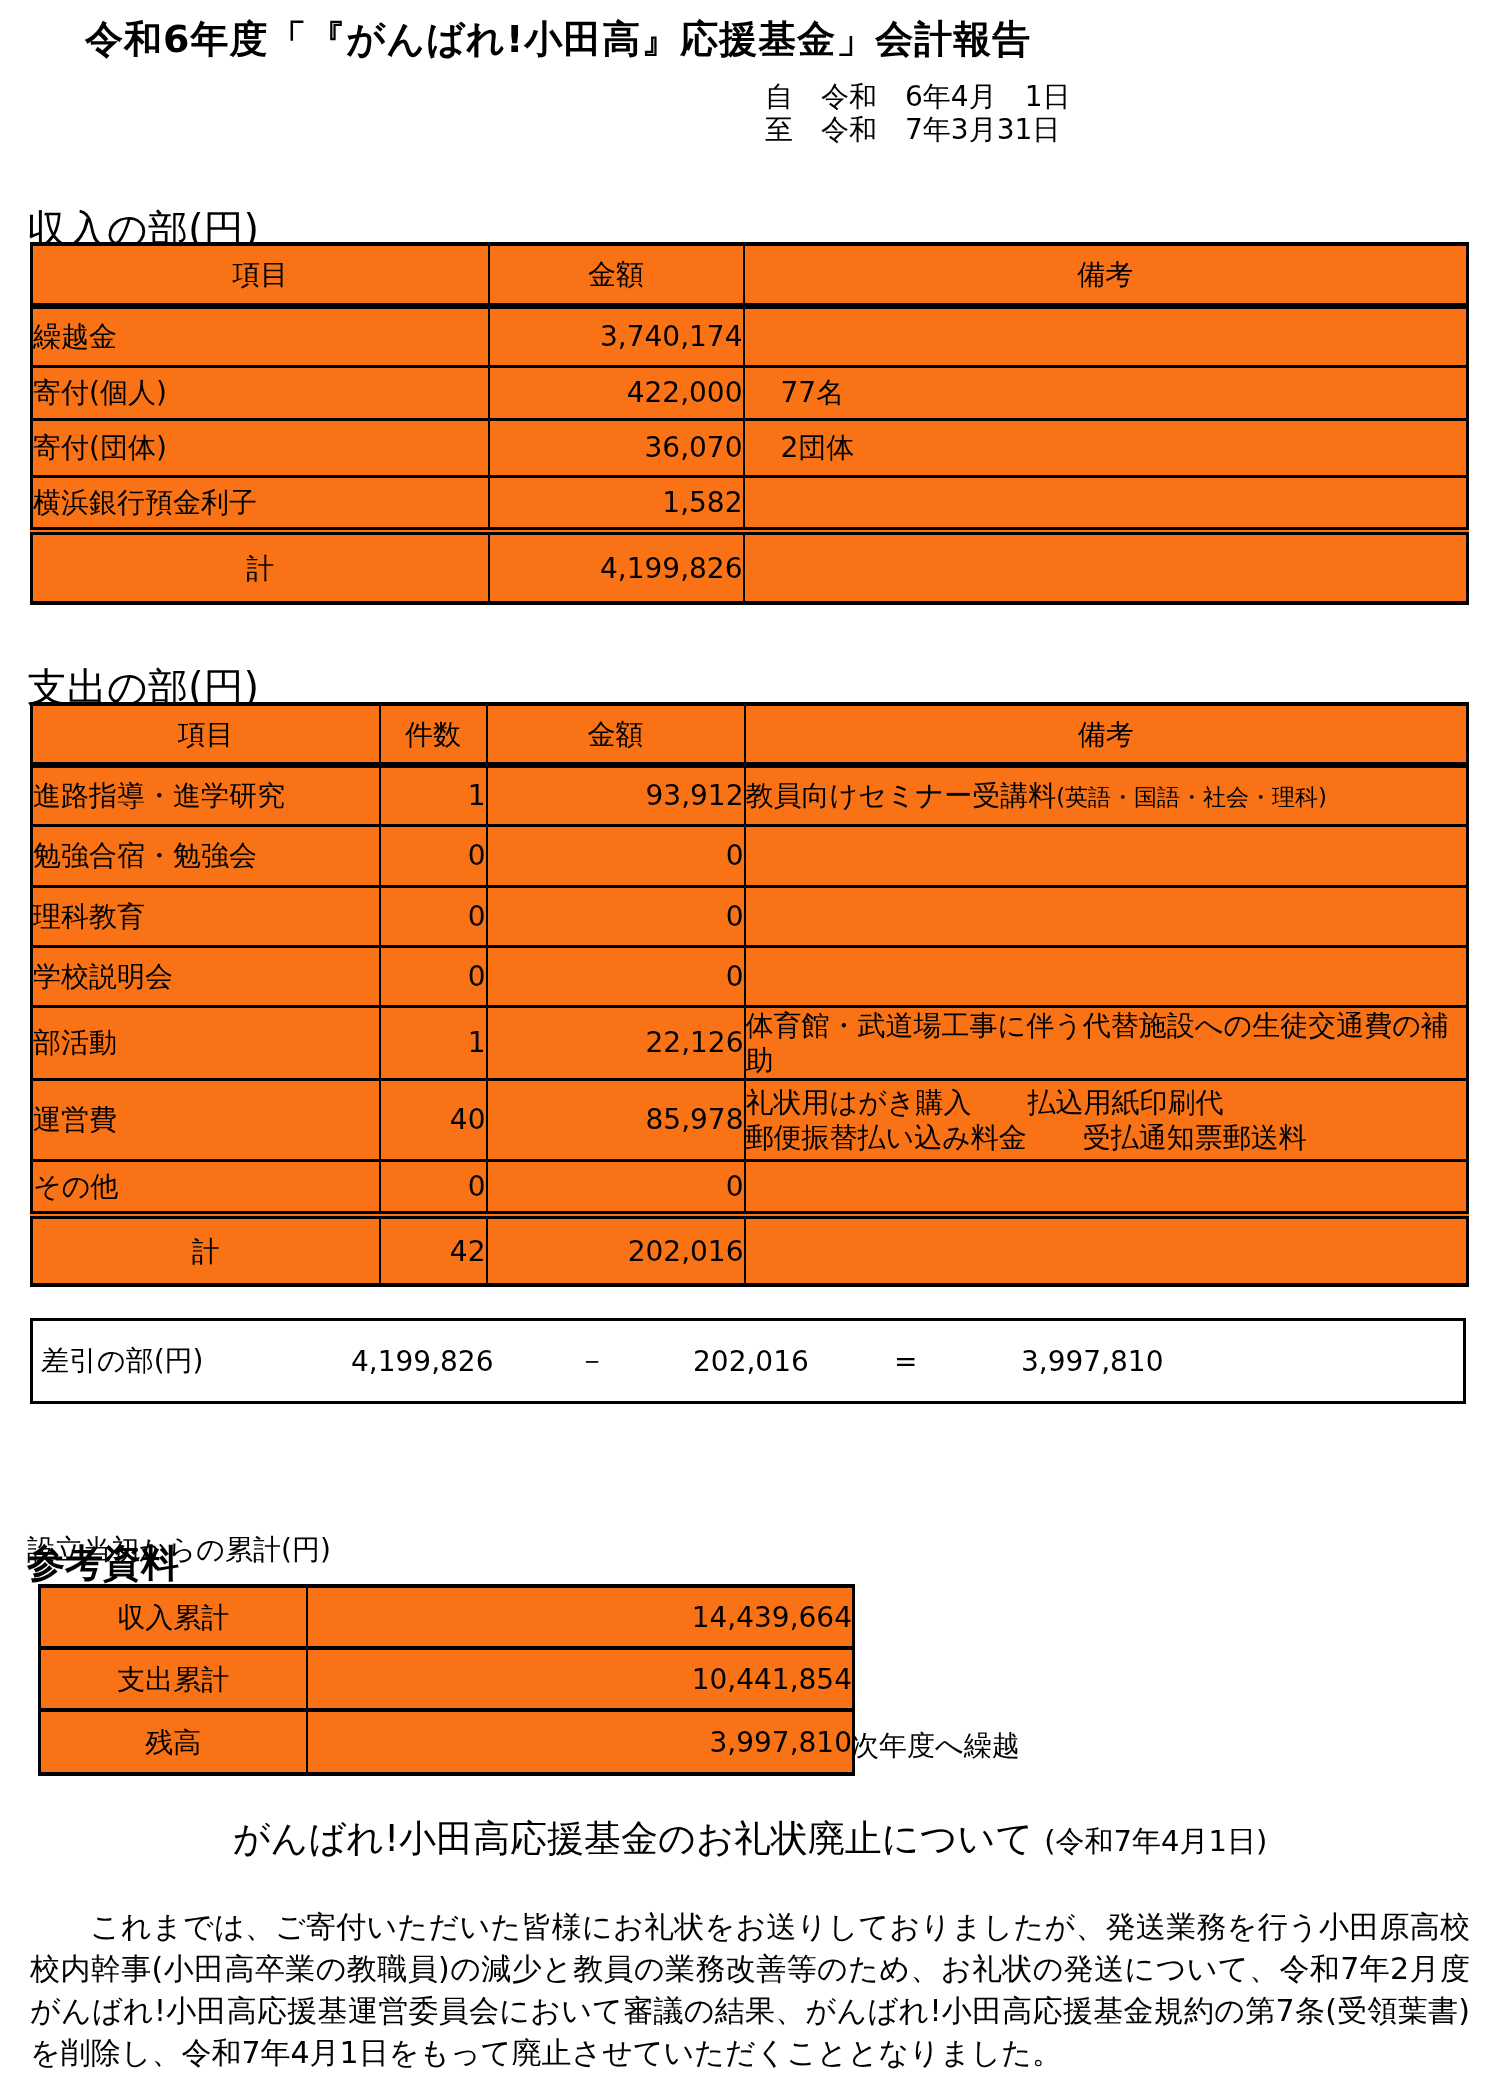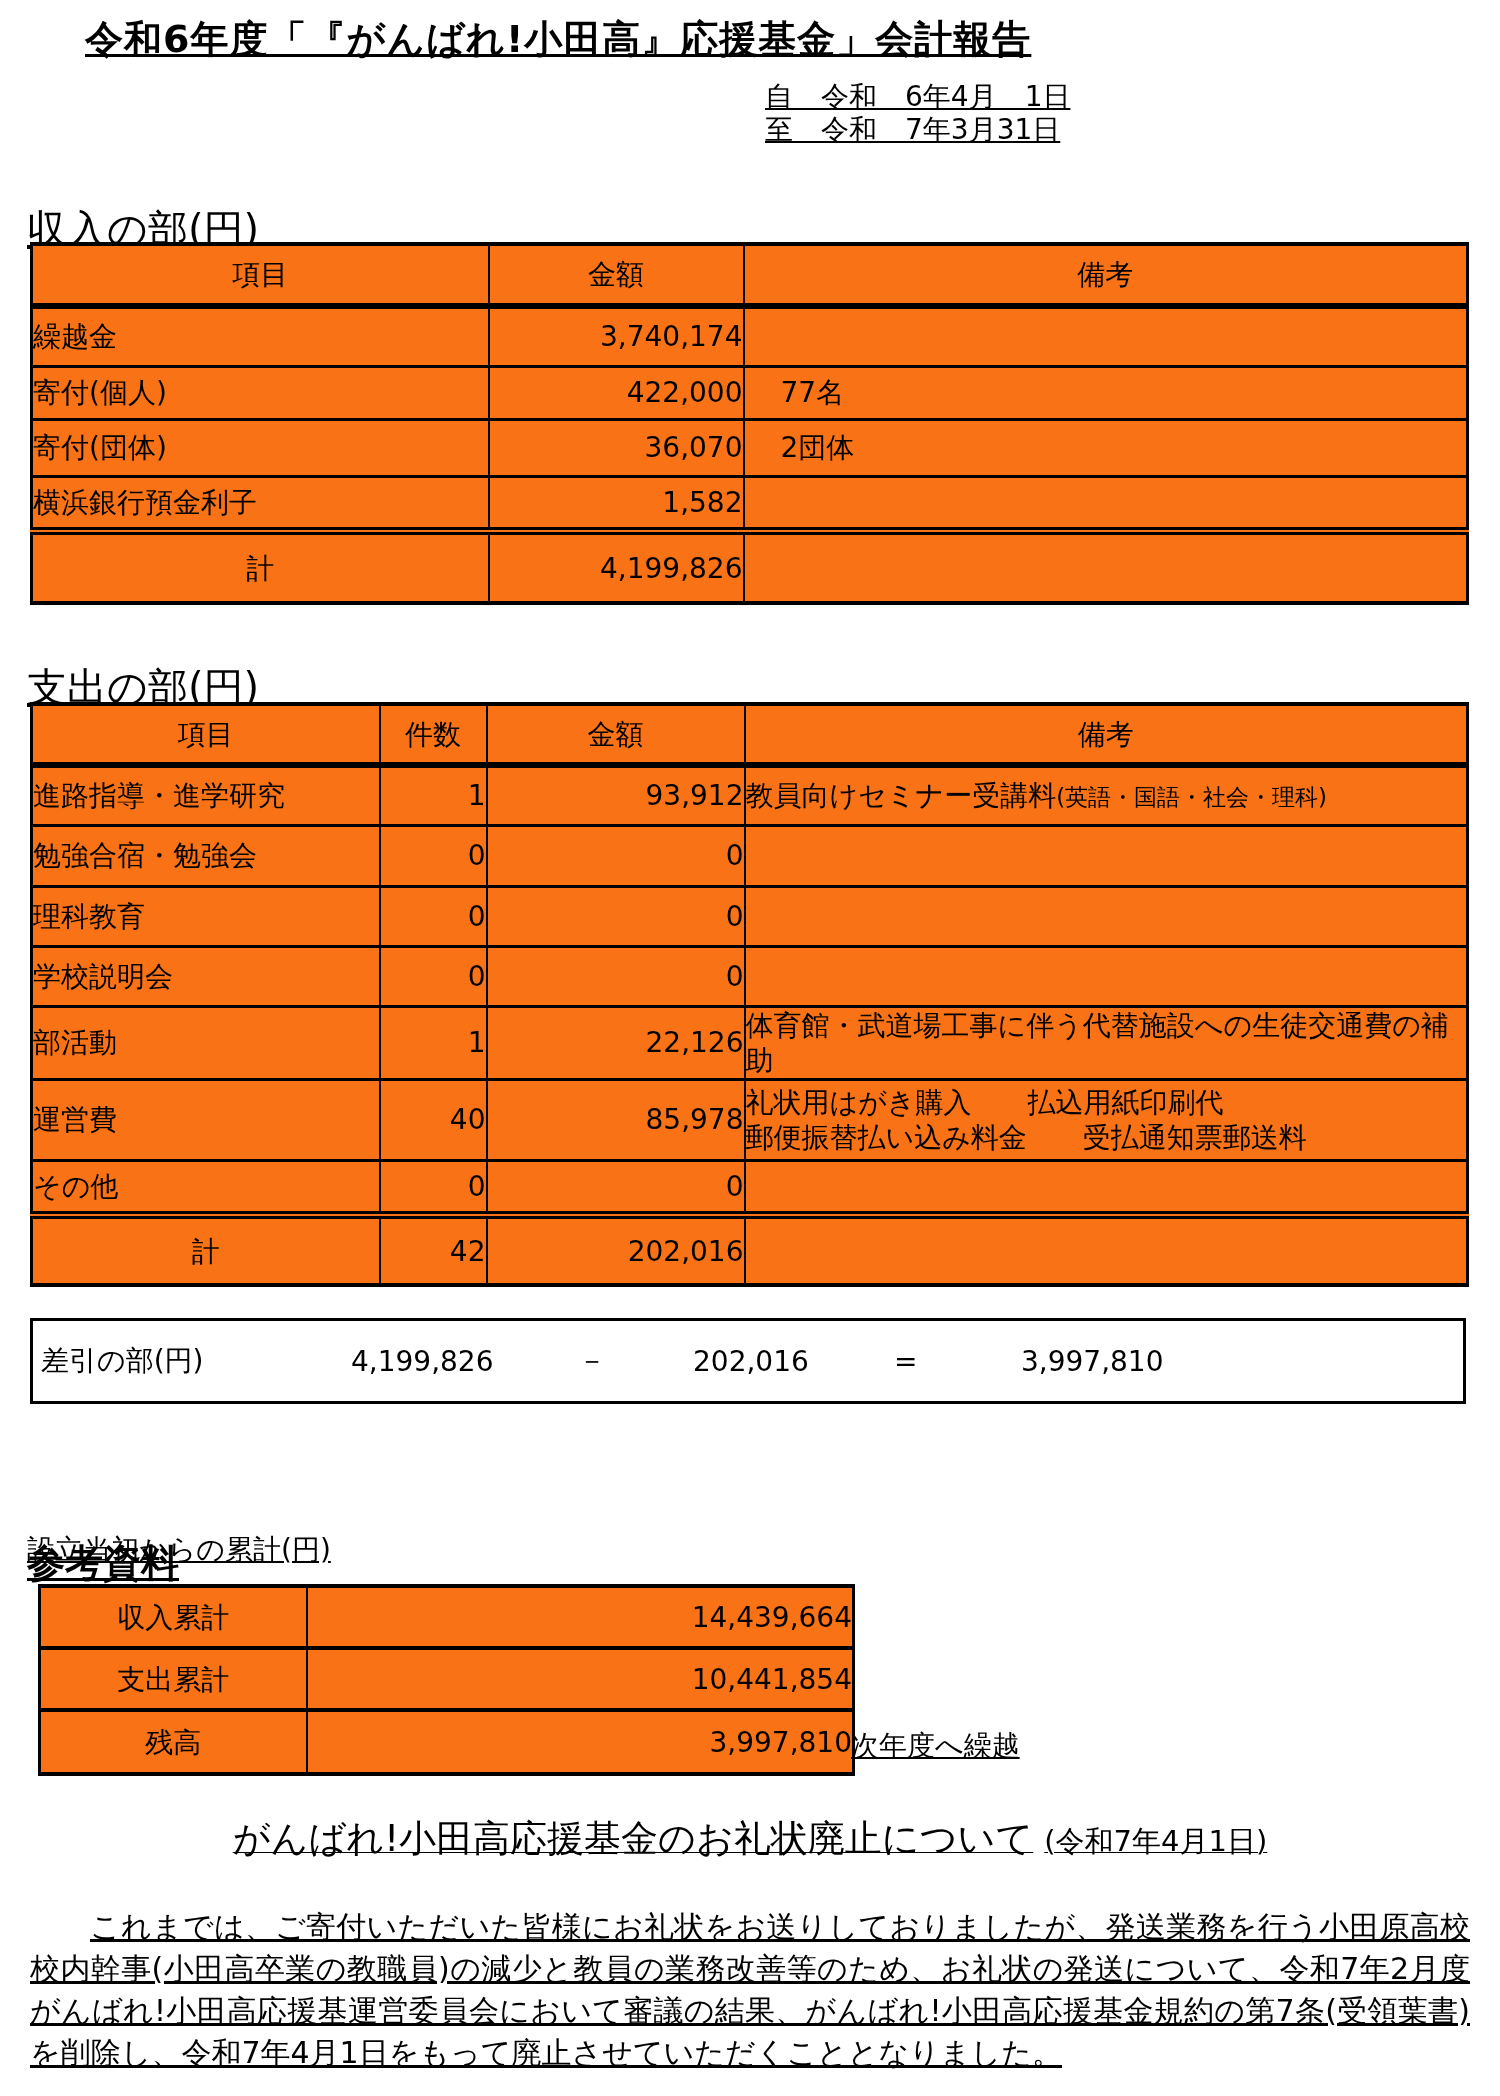--- a/index.html
+++ b/index.html
@@ -2,21 +2,21 @@
 <html><head>
 <meta charset="utf-8">
 <style>
   * { margin:0; padding:0; box-sizing:border-box; }
   html, body { background:#ffffff; }
   body {
     position:relative; width:1500px; height:2096px; overflow:hidden;
     font-family:"DejaVu Sans","Liberation Sans",sans-serif;
     color:#000;
   }
-  .abs { position:absolute;text-decoration:underline; }
+  .abs { position:absolute; }
   .doc-title { left:85px; top:14px; font-size:38px; letter-spacing:1px; white-space:nowrap; }
   .period { left:765px; top:80px; font-size:28px; line-height:33px; white-space:nowrap; }
   .slabel { font-size:40px; white-space:nowrap; }
   #income-label { left:27px; top:202px; }
   #expense-label { left:27px; top:660px; }
 
   table.tbl { position:absolute; border-collapse:collapse; table-layout:fixed; background:#f97316; }
   .tbl td, .tbl th {
     border:3px solid #000; border-left-width:2px; border-right-width:2px;
     font-size:28px; font-weight:normal; vertical-align:middle; padding:0; line-height:1.25;

